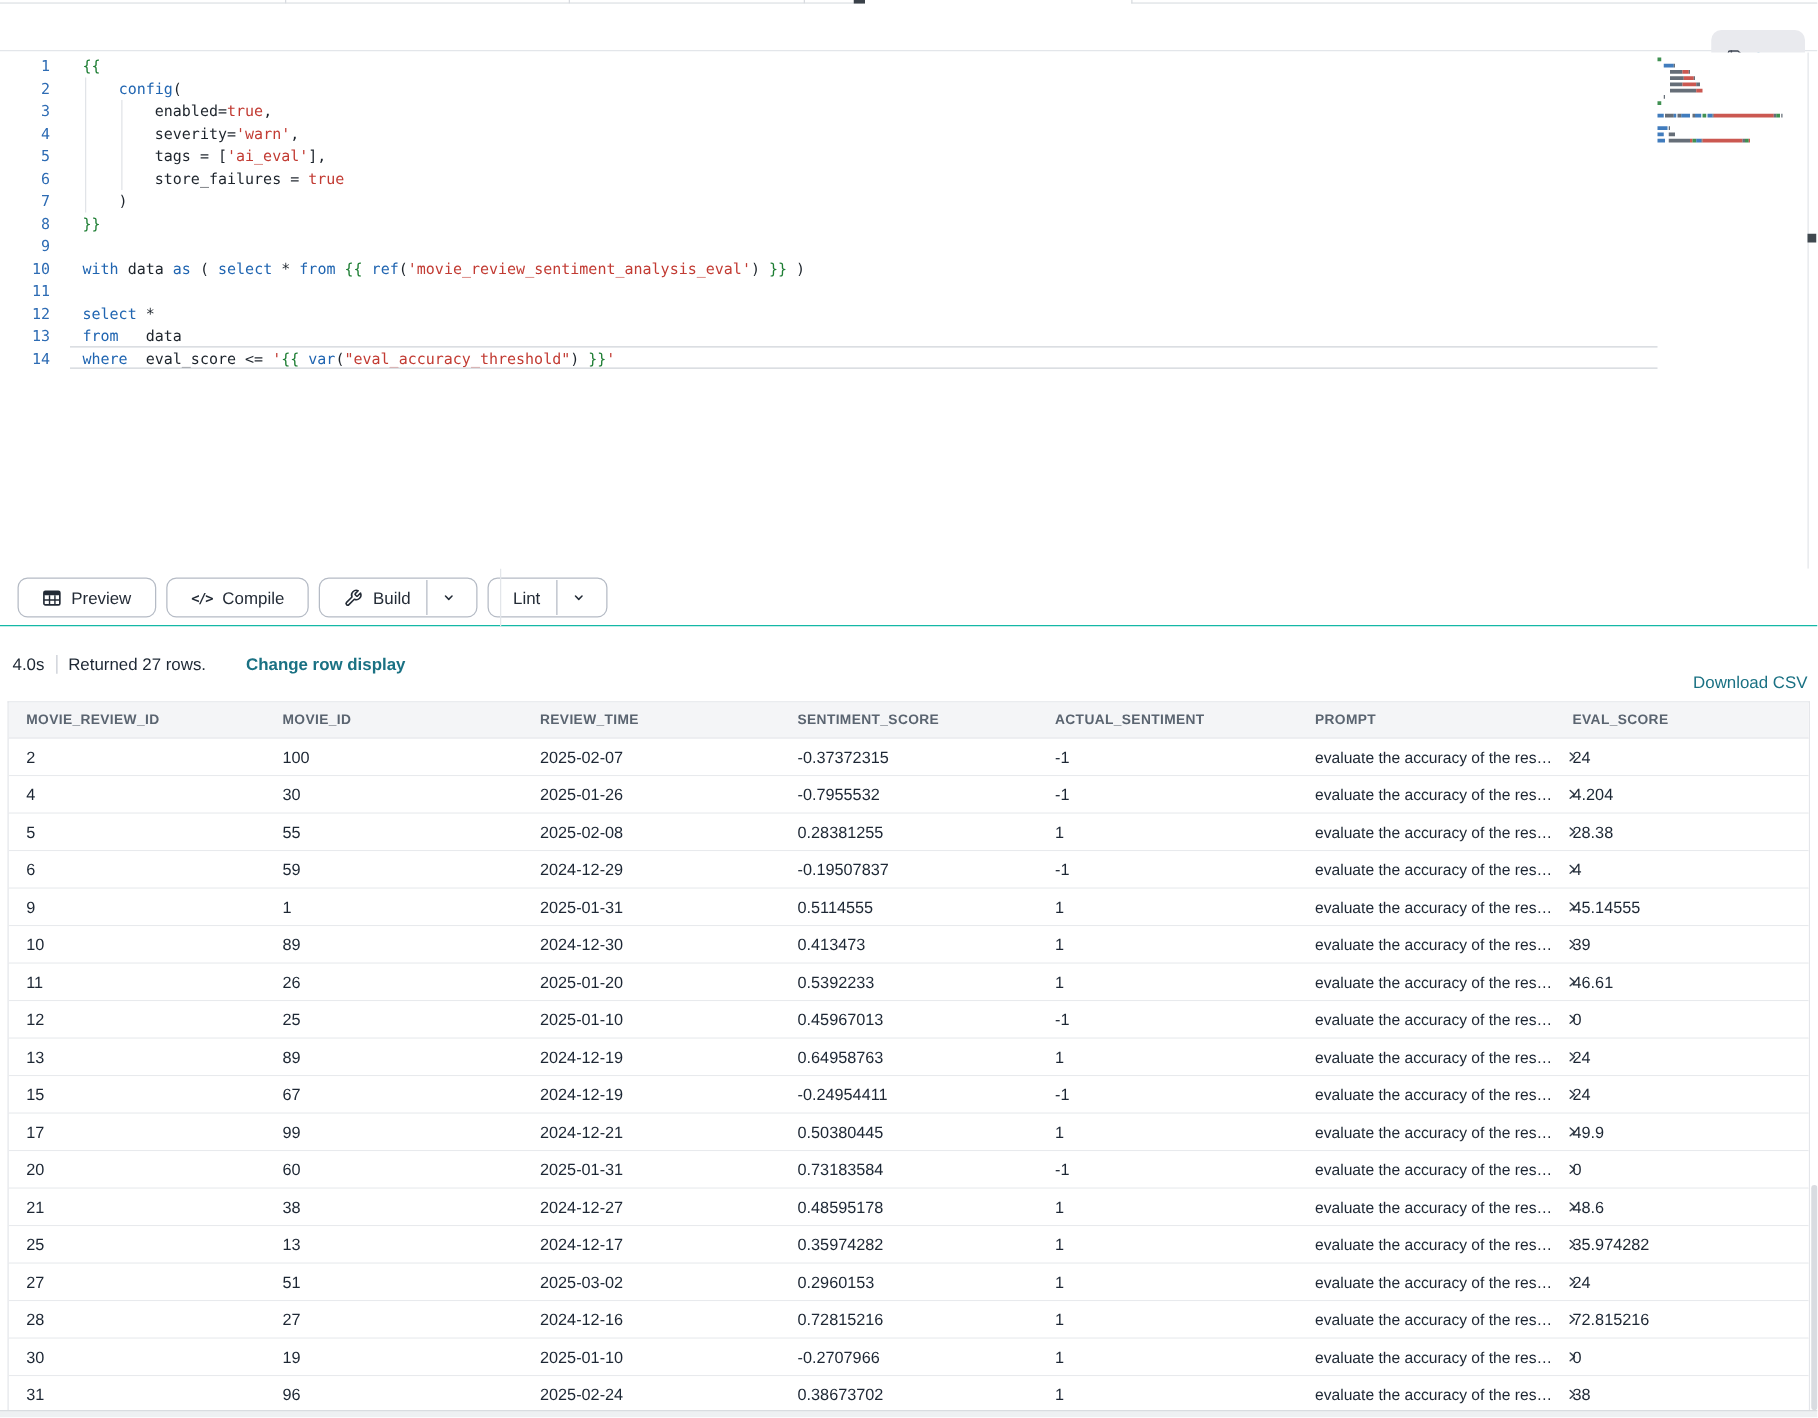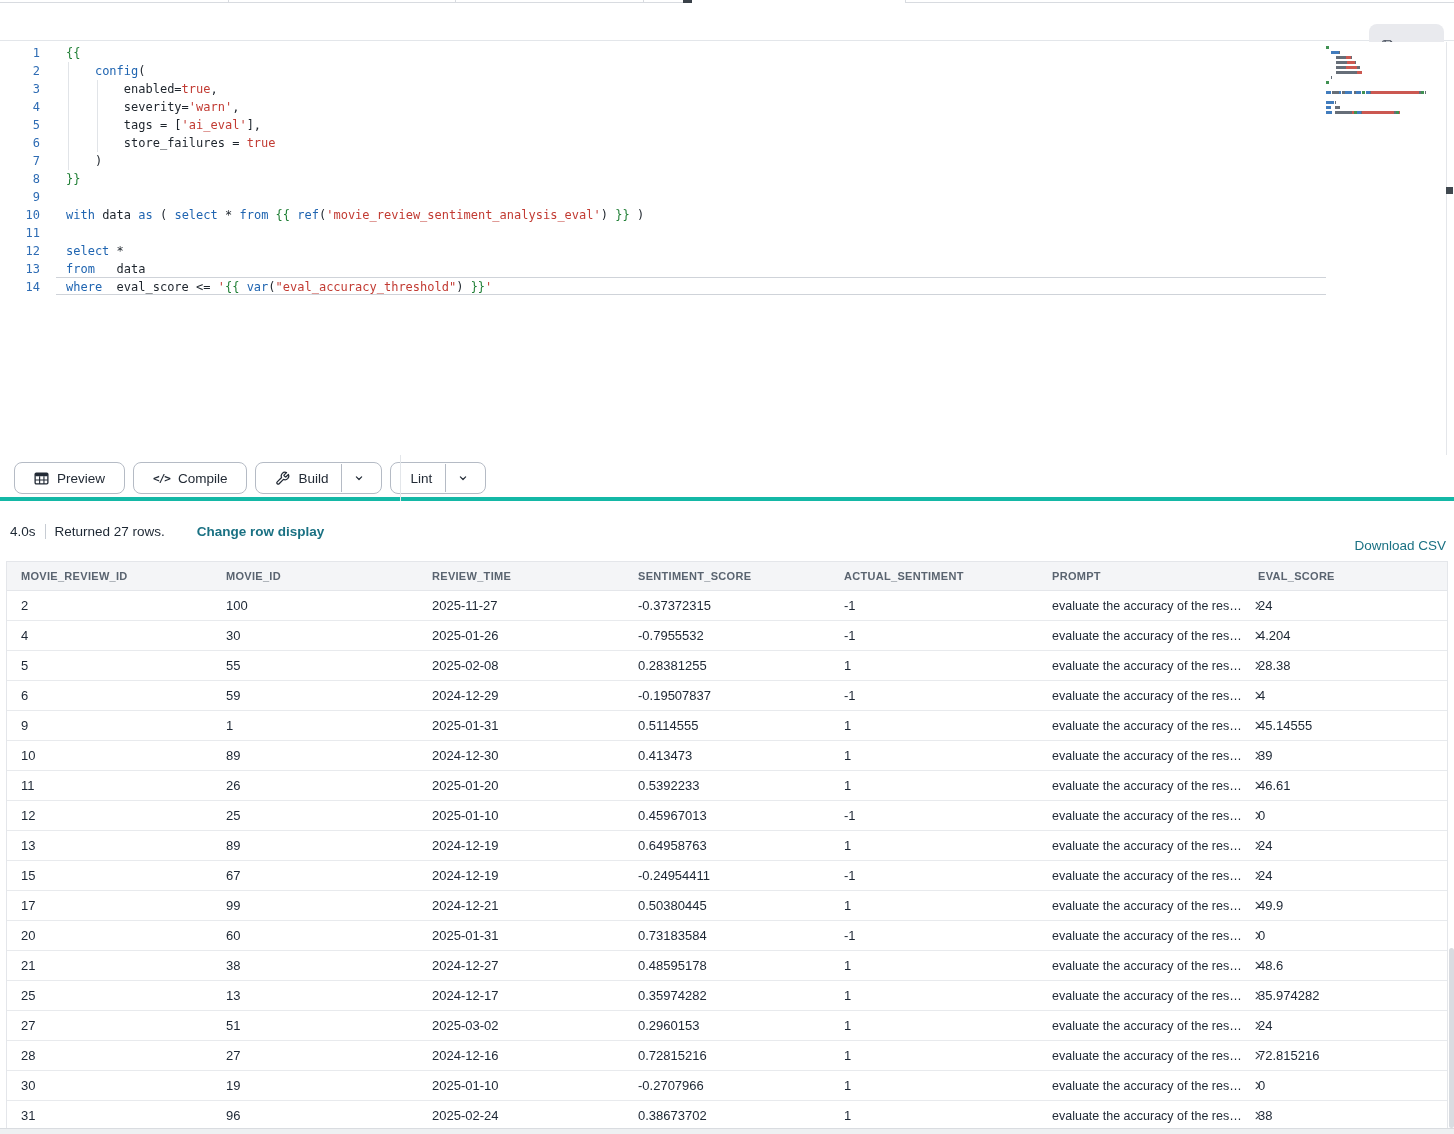--- a/index.html
+++ b/index.html
@@ -46,21 +46,21 @@
   
   .minimap{position:absolute;top:4px;right:8px;width:112px;}
   .mm-line{height:5px;}
   .mm-seg{display:inline-block;height:2.6px;vertical-align:top;opacity:.85;}
   .mm-p{background:#4b5560;}
   .mm-b{background:var(--keyword);}
   .mm-g{background:var(--jinja);}
   .mm-r{background:var(--literal);}
   .editor-scrollbar-thumb{position:absolute;right:-7px;top:145px;width:7px;height:7px;background:#40484f;}
   
-  .toolbar-row{position:absolute;top:455px;left:0;width:1454px;height:46px;border-bottom:4px solid #14b8a6;background:#fff;}
+  .toolbar-row{position:absolute;top:455px;left:0;width:1454px;height:46px;border-bottom:1px solid #14b8a6;background:#fff;}
   .btn-group{position:absolute;left:14px;top:7px;display:flex;gap:8px;}
   .btn{display:flex;align-items:center;height:32px;border:1px solid #b5bbc5;border-radius:8px;background:#fff;
     font-size:13.5px;color:#232b36;font-family:inherit;cursor:pointer;overflow:hidden;}
   .btn .main{display:flex;align-items:center;gap:8px;padding:0 13px;height:100%;}
   .btn .caret{display:flex;align-items:center;justify-content:center;width:34px;height:100%;border-left:1px solid #b5bbc5;}
   .btn svg{display:block;}
   .code-glyph{font-family:"DejaVu Sans Mono", monospace;font-size:11px;font-weight:bold;letter-spacing:-1px;color:#232b36;}
   .toolbar-divider{position:absolute;left:400px;top:0;height:46px;border-left:1px solid #e3e6ea;}
   .tabs{position:absolute;left:418px;top:0;height:46px;display:flex;gap:4px;}
   .tab{position:relative;display:flex;align-items:center;padding:0 14px;font-size:14px;color:#1d2733;cursor:pointer;}
@@ -261,21 +261,21 @@
     <div class="th">REVIEW_TIME</div>
     <div class="th">SENTIMENT_SCORE</div>
     <div class="th">ACTUAL_SENTIMENT</div>
     <div class="th">PROMPT</div>
     <div class="th">EVAL_SCORE</div>
   </div>
   <div>
       <div class="trow">
     <div class="td">2</div>
     <div class="td">100</div>
-    <div class="td">2025-11-27</div>
+    <div class="td">2025-02-07</div>
     <div class="td">-0.37372315</div>
     <div class="td">-1</div>
     <div class="td prompt-cell">
       <span class="prompt-text">evaluate the accuracy of the res…</span>
       <svg width="11" height="11" viewBox="0 0 16 16" fill="none" stroke="#39424e" stroke-width="1.7" stroke-linecap="round" stroke-linejoin="round">
         <polyline points="6 3.5 11 8 6 12.5"></polyline>
       </svg>
     </div>
     <div class="td">24</div>
   </div>

